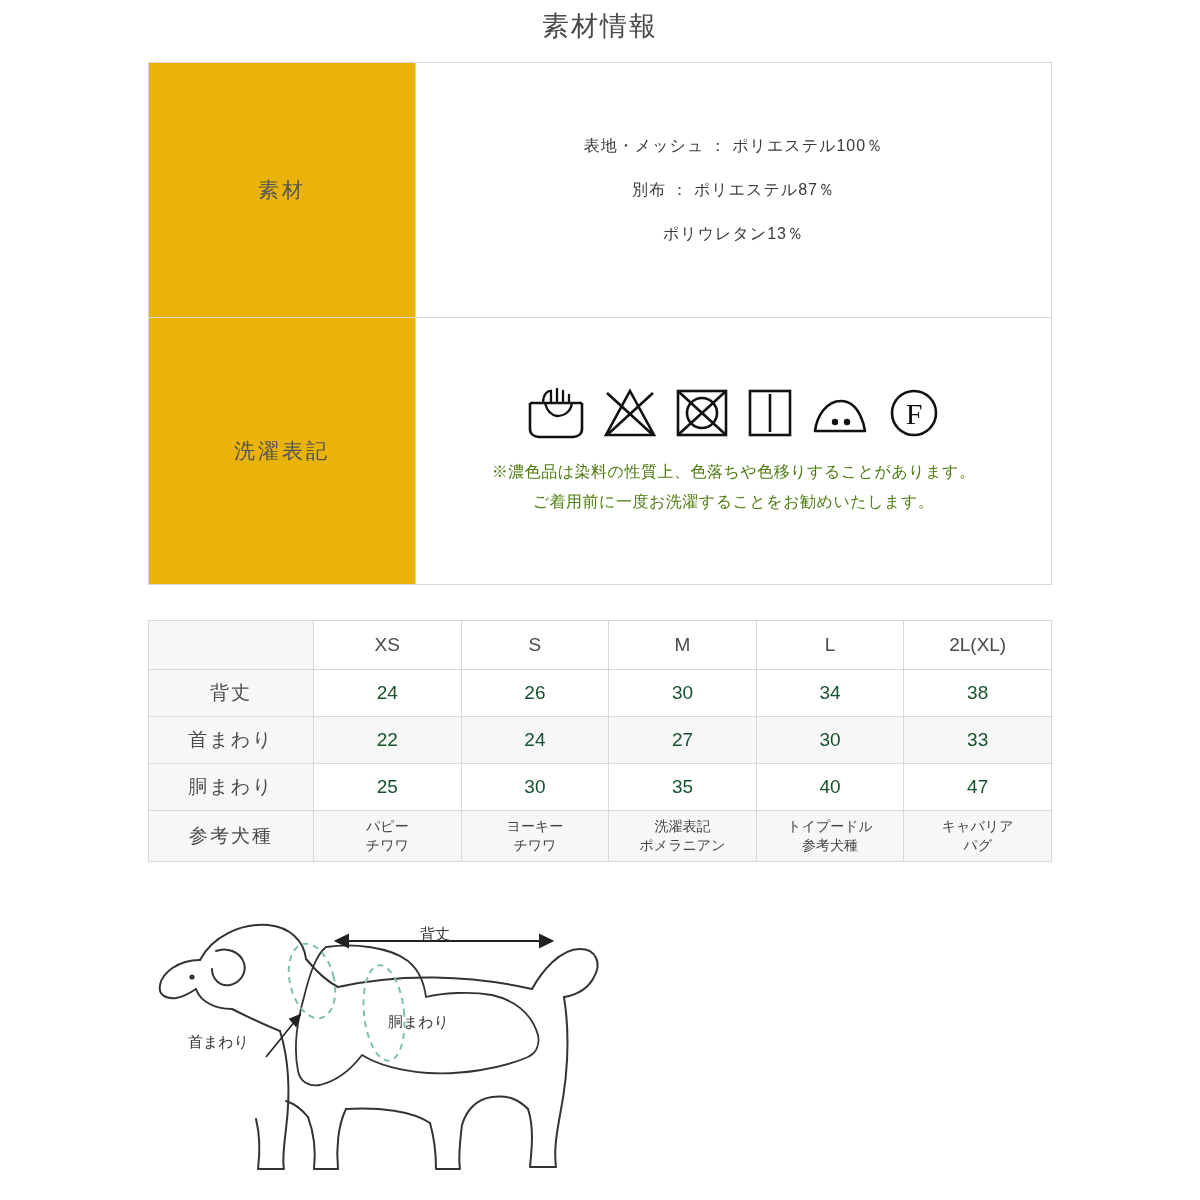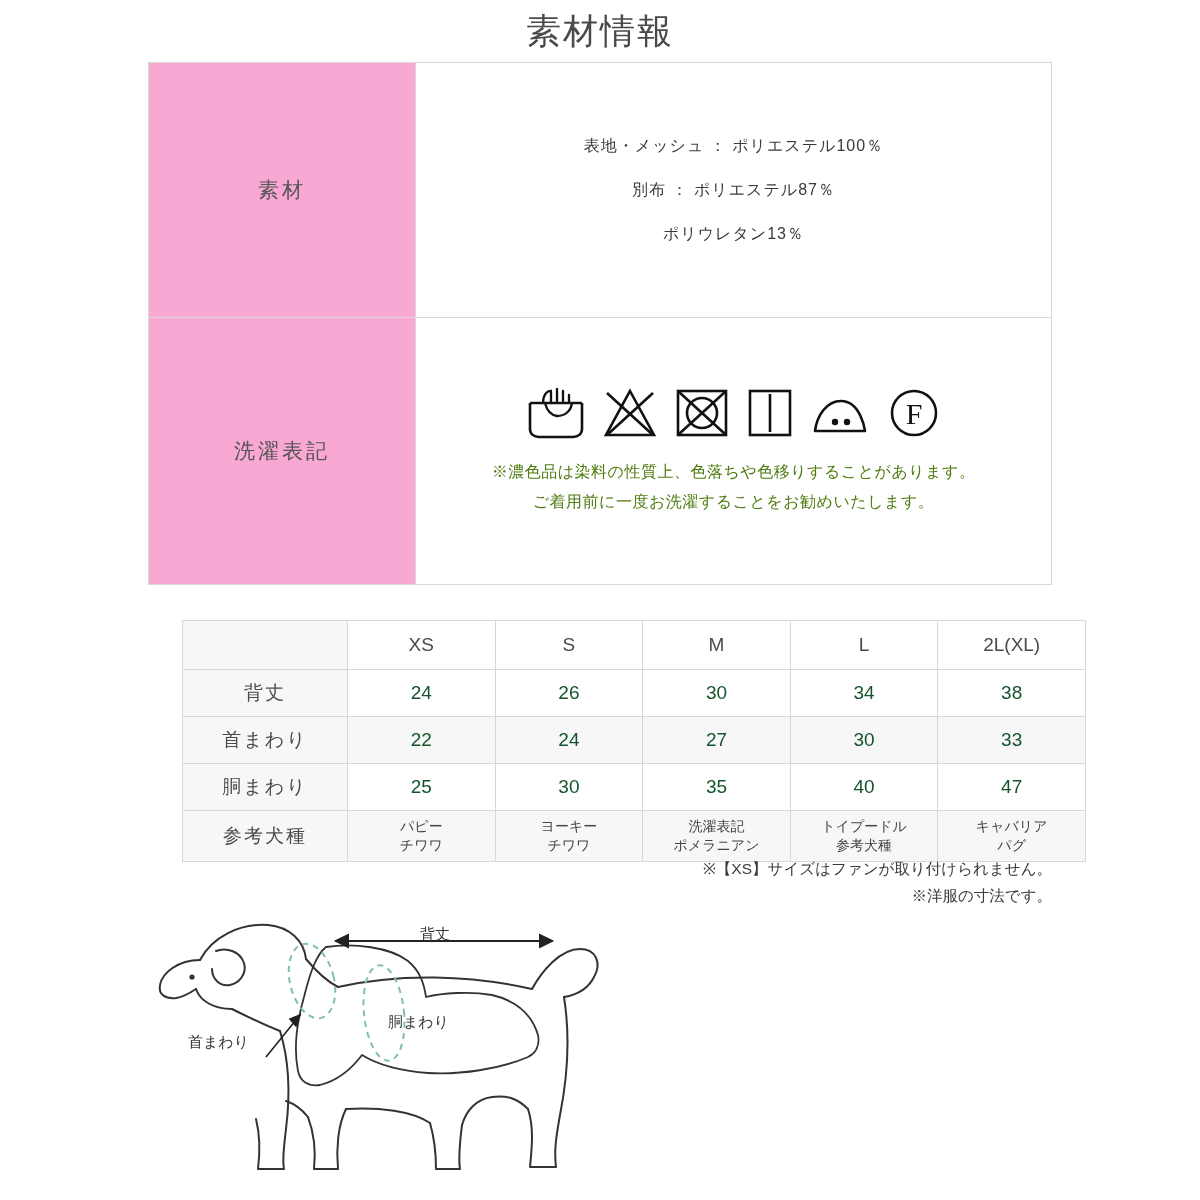--- a/index.html
+++ b/index.html
@@ -17,21 +17,21 @@
   }
   .page {
     width: 1200px;
     height: 1200px;
     position: relative;
   }
 
   
   .section-title {
     text-align: center;
-    font-size: 35px;
+    font-size: 27px;
     color: #4a4a4a;
     letter-spacing: 2px;
     font-weight: 400;
   }
   #material-title { position: absolute; left: 0; top: 8px; width: 1200px; }
   #size-title { position: absolute; left: 0; top: 553px; width: 1200px; }
 
   
   .material-table {
     position: absolute;
@@ -40,21 +40,21 @@
     width: 904px;
     border-collapse: collapse;
     border: 1px solid #d8d8d8;
   }
   .material-table td {
     border: 1px solid #d8d8d8;
     vertical-align: middle;
   }
   .material-table td.label {
     width: 264px;
-    background: #f9a8d4;
+    background: #eab308;
     text-align: center;
     font-size: 21px;
     color: #555;
     letter-spacing: 3px;
   }
   .material-table td.value {
     text-align: center;
     padding: 22px 10px;
   }
   .mat-line {
@@ -84,21 +84,20 @@
 
   
   .size-table {
     position: absolute;
     left: 148px;
     top: 620px;
     width: 904px;
     border-collapse: collapse;
     border: 1px solid #d8d8d8;
     table-layout: fixed;
-    margin-left: 34px;
   }
   .size-table th, .size-table td {
     border: 1px solid #d8d8d8;
     text-align: center;
     font-weight: 400;
   }
   .size-table thead th {
     height: 46px;
     font-size: 19px;
     color: #4a4a4a;
@@ -290,24 +289,20 @@
           <span>参考犬種</span>
         </td>
         <td class="breed-cell">
           <span>キャバリア</span>
           <span>パグ</span>
         </td>
       </tr>
     </tbody>
   </table>
 
-  <div class="size-notes">
-    <div>※【XS】サイズはファンが取り付けられません。</div>
-    <div>※洋服の寸法です。</div>
-  </div>
 
   <div class="diagram">
     <svg width="620" height="300" viewBox="0 0 620 300">
 
       <g fill="none" stroke="#333" stroke-width="2" stroke-linejoin="round" stroke-linecap="round">
 
         <path d="M60,75 C38,75 22,88 20,100 C18,110 26,114 36,113 C44,112 50,108 56,104"></path>
         <path d="M60,75 C72,52 100,38 128,40 C150,42 164,56 166,74"></path>
         <path d="M56,104 C60,116 74,124 92,124"></path>
 

